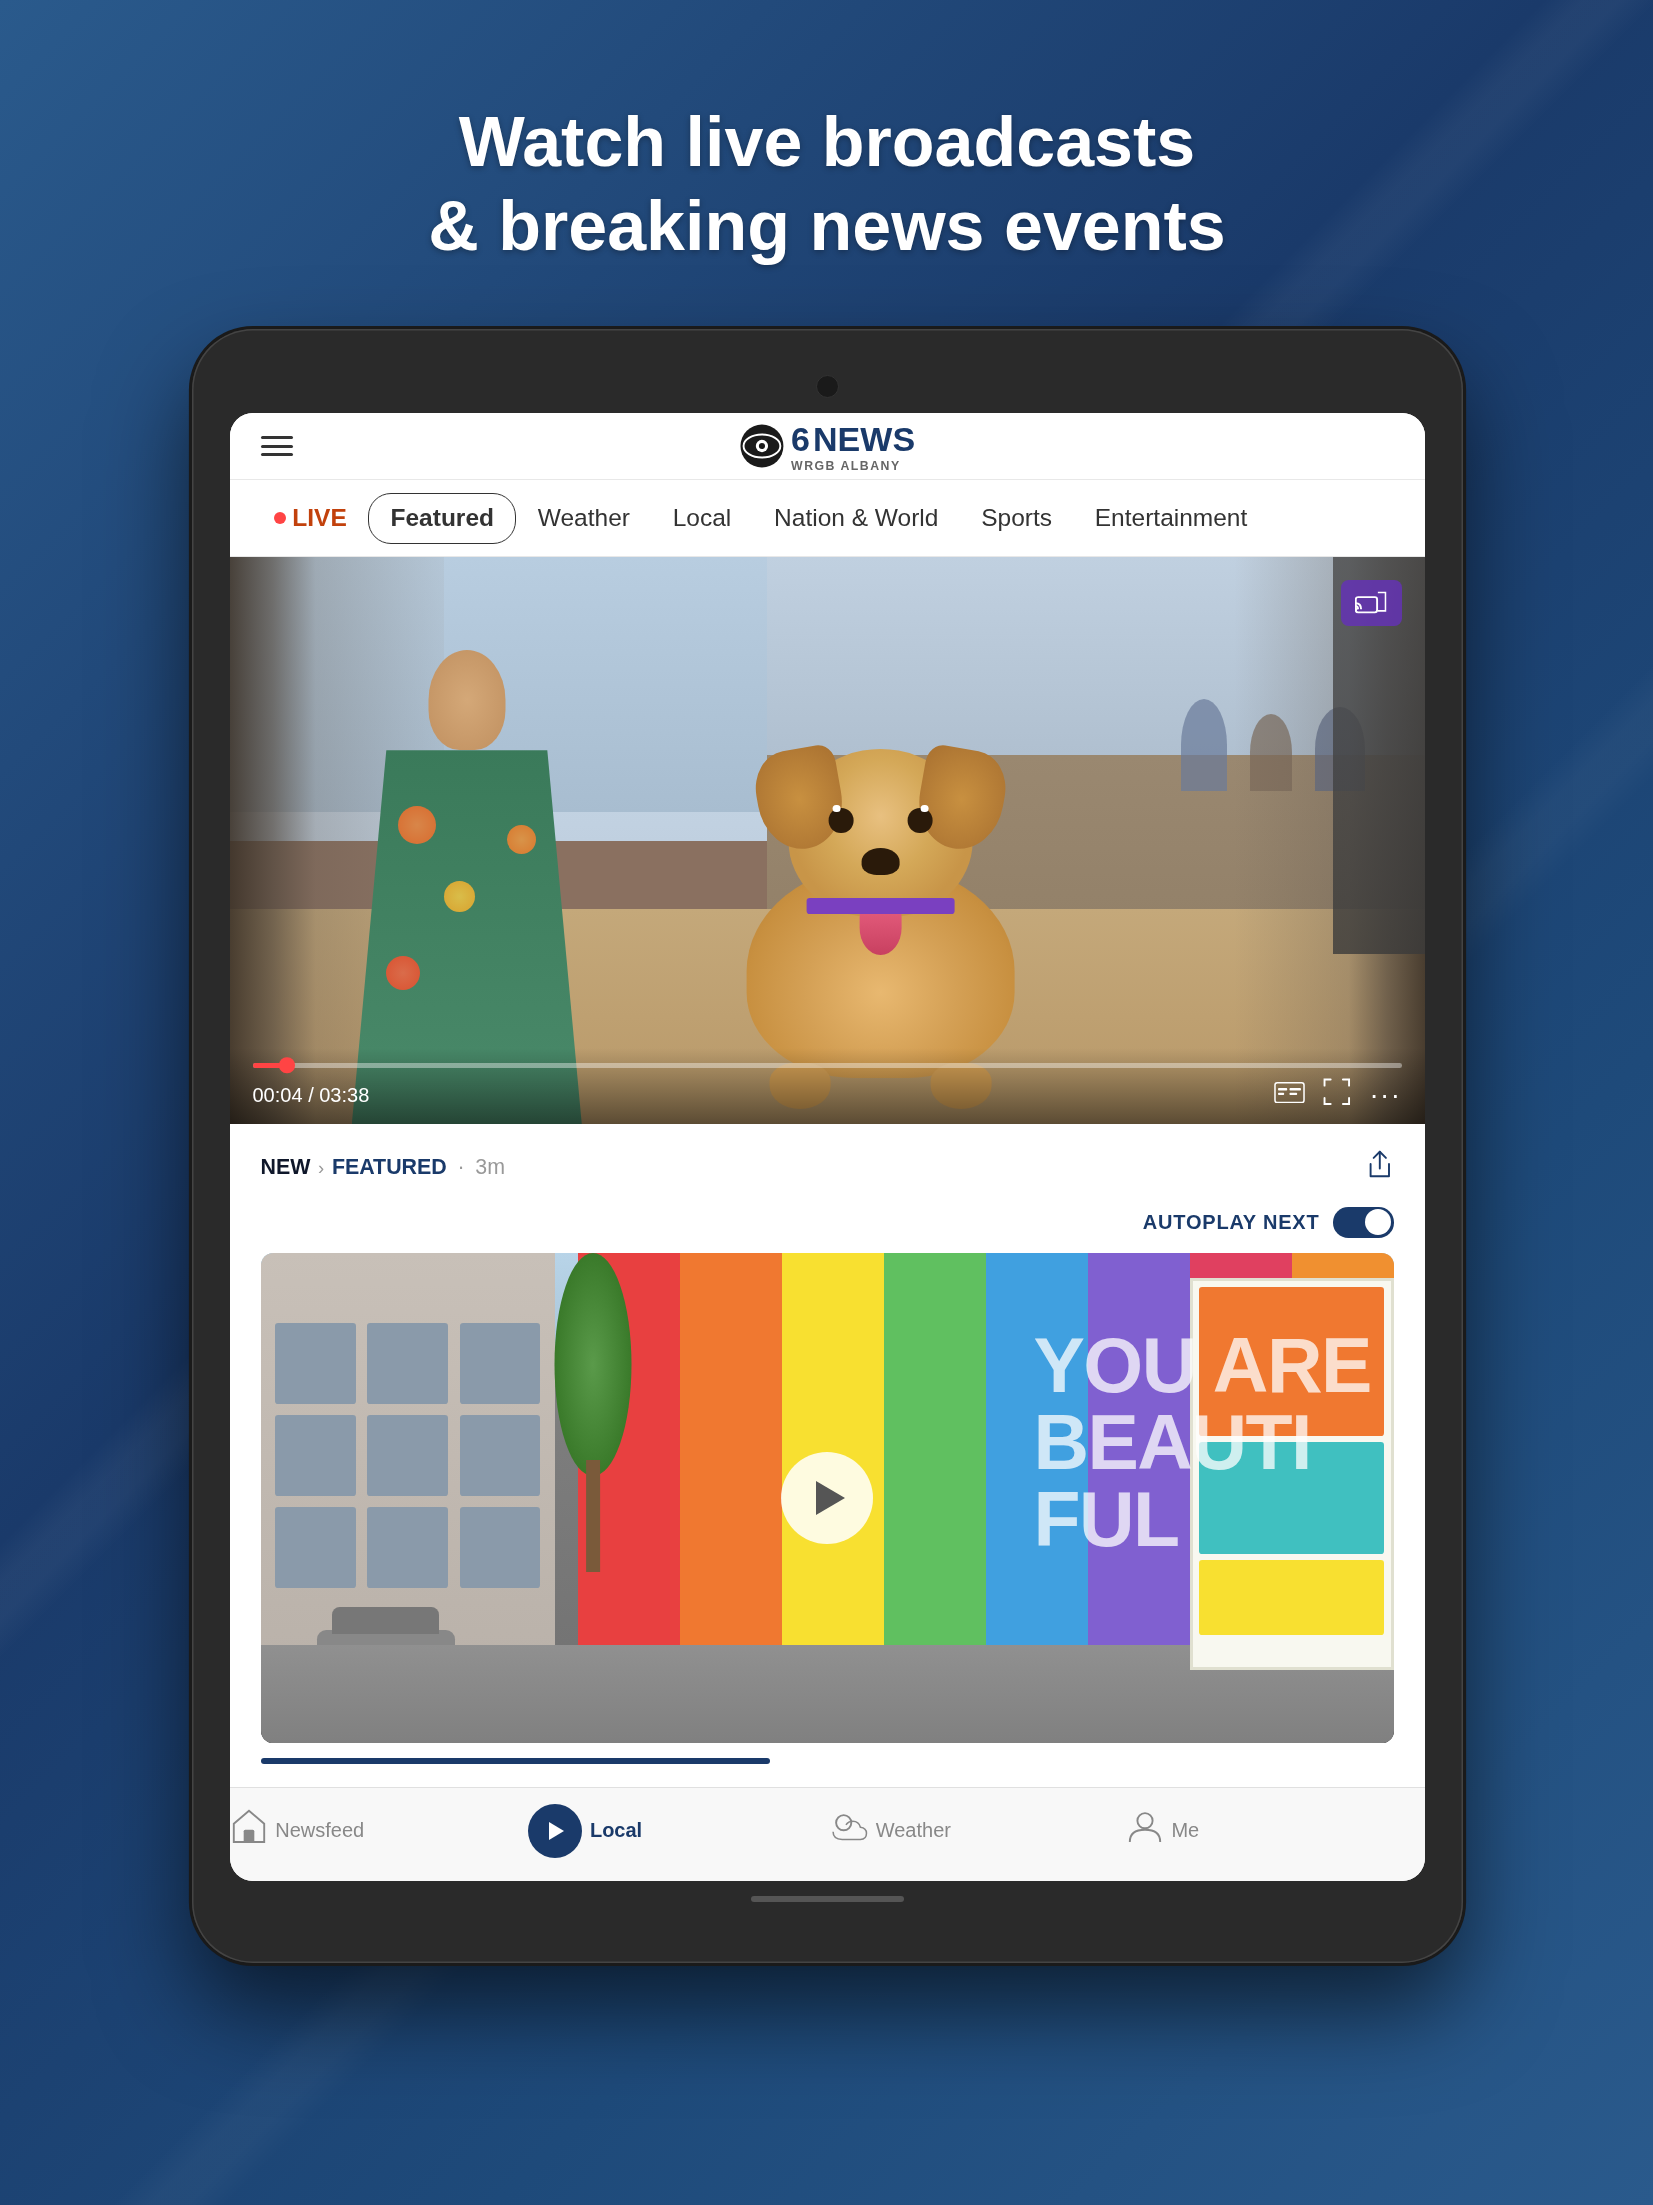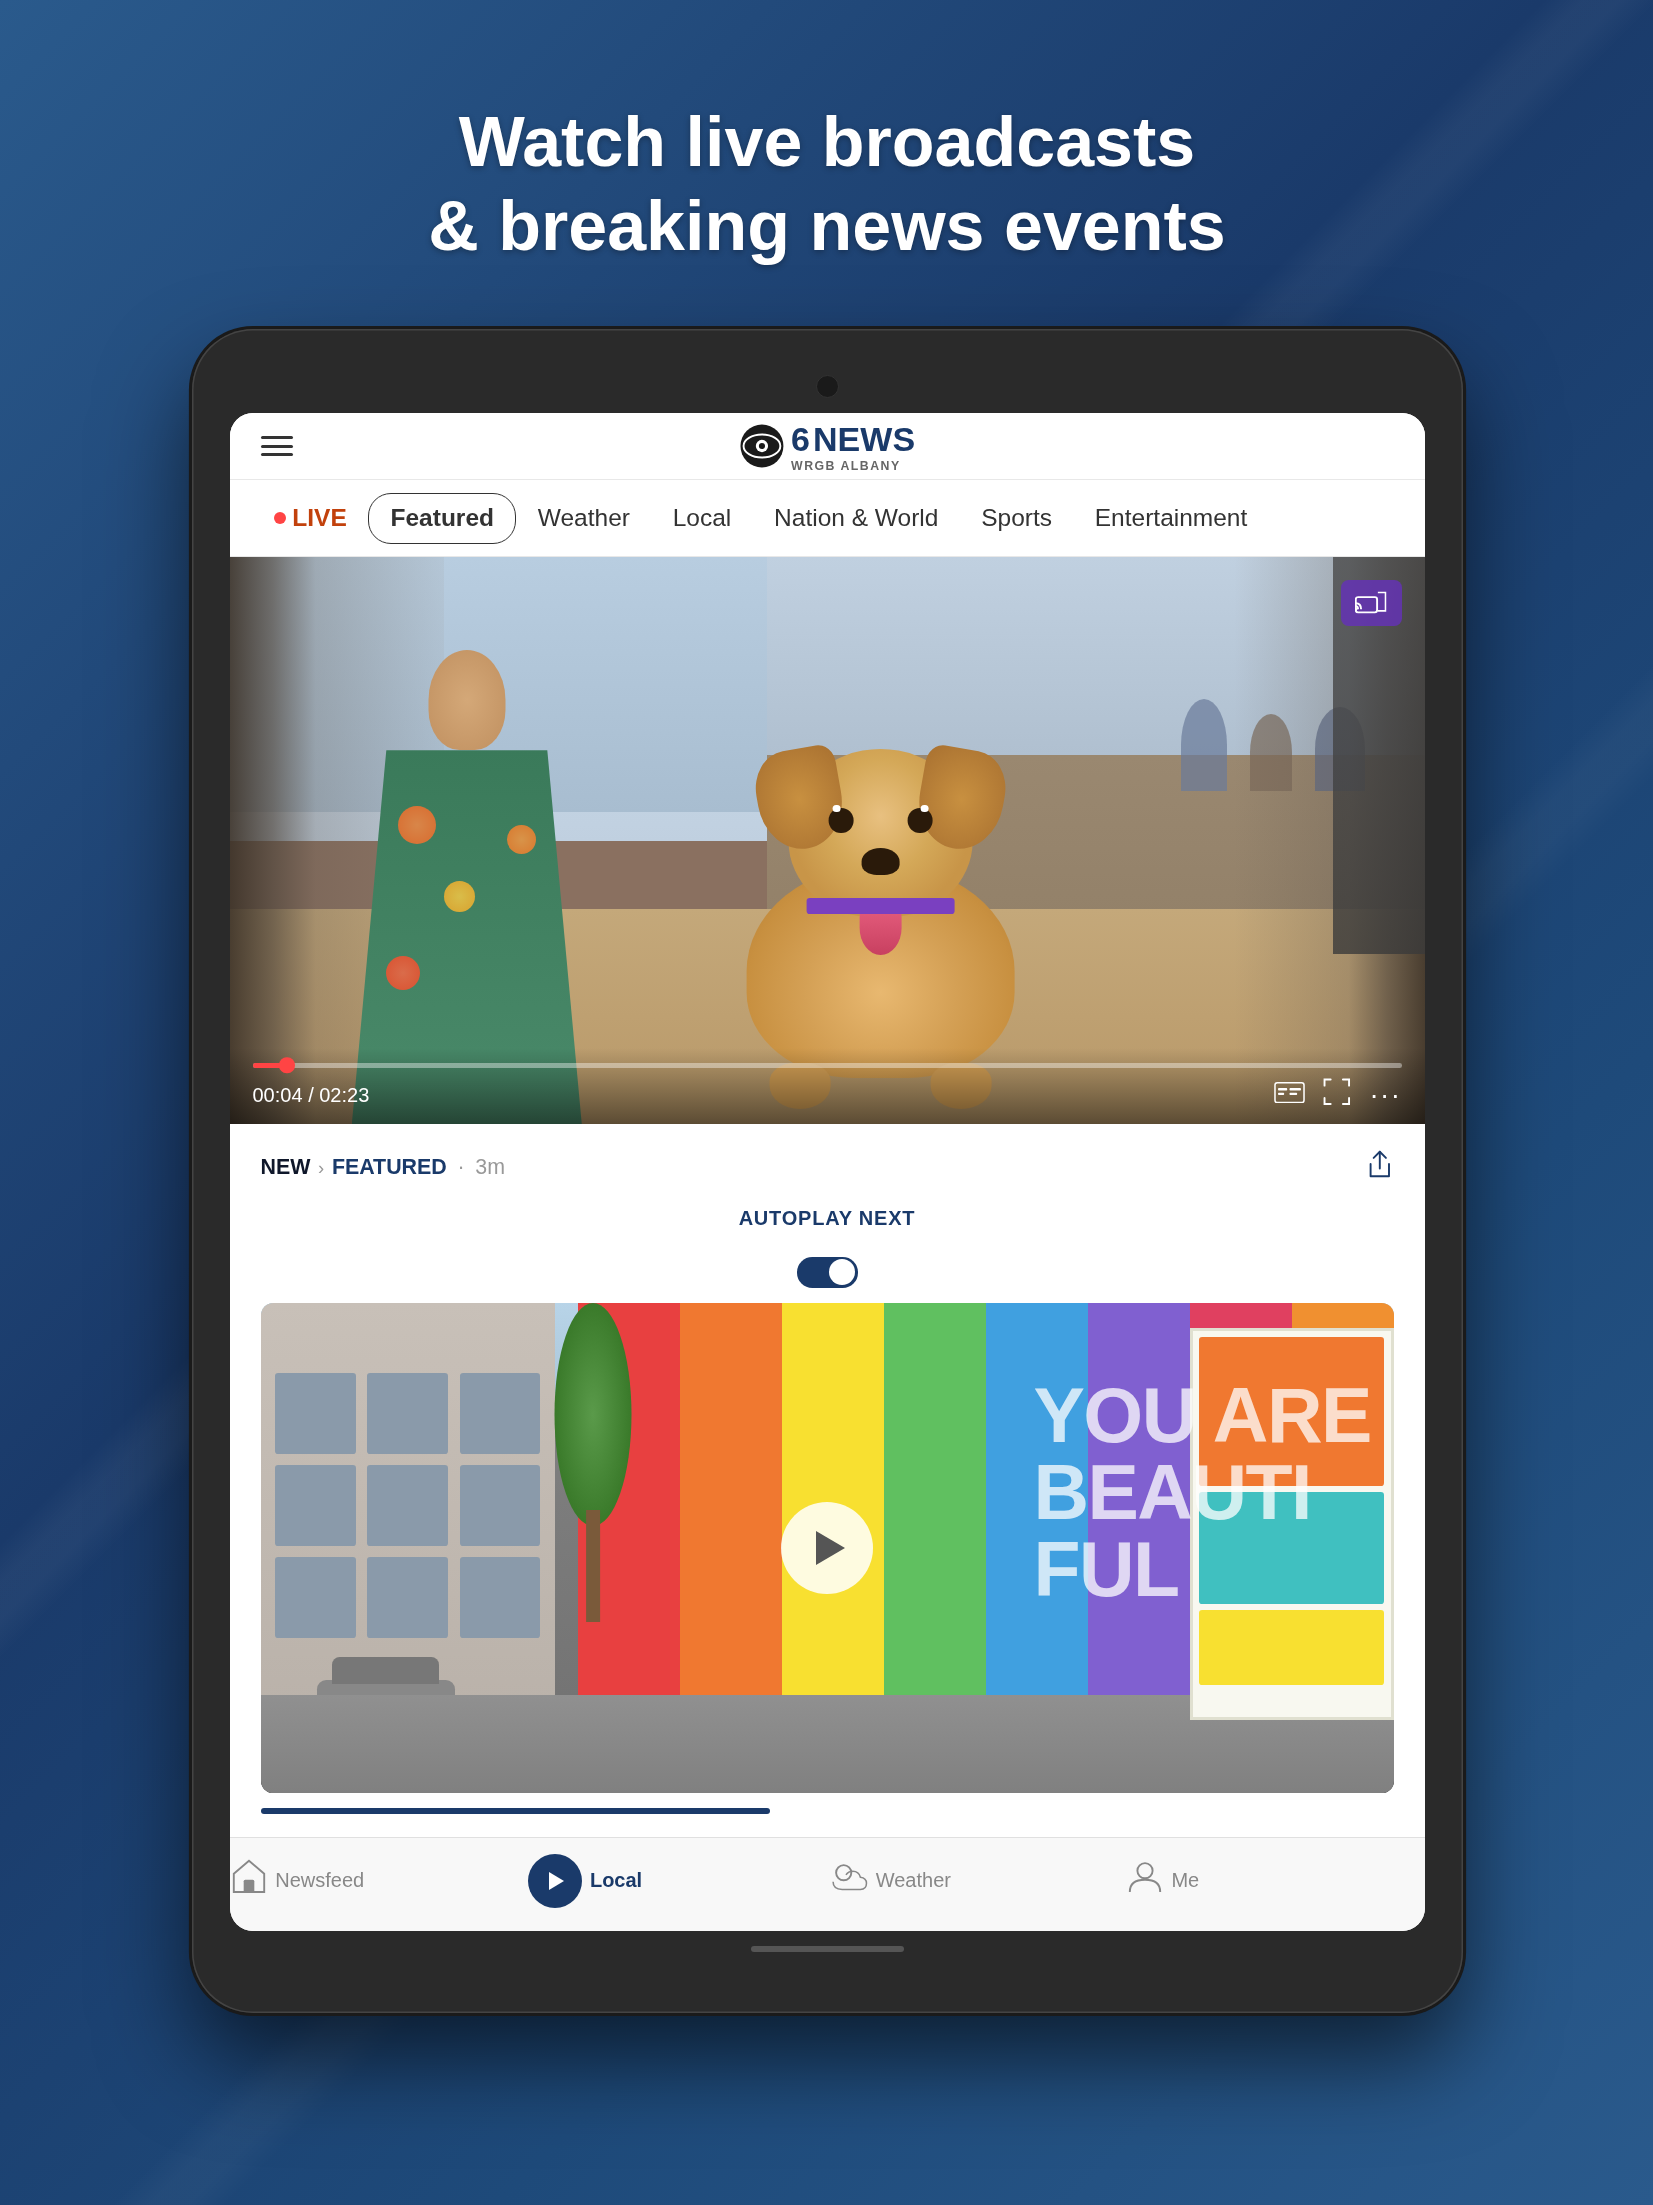--- a/index.html
+++ b/index.html
@@ -391,23 +391,22 @@
       color: #1a3a6a;
       font-size: 27.6px;
       cursor: pointer;
     }
 
     
     .autoplay-row {
       display: flex;
       align-items: center;
       justify-content: flex-end;
-      gap: 27px;
+      gap: 13px;
       margin-bottom: 15.3px;
-      flex-direction: column;
     }
 
     .autoplay-label {
       color: #1a3a6a;
       font-size: 20px;
       font-weight: 600;
       letter-spacing: 0.8px;
     }
 
     .toggle-switch {
@@ -743,21 +742,21 @@
       <div class="video-controls">
         <div class="progress-bar">
           <div class="progress-fill">
             <div class="progress-dot"></div>
           </div>
         </div>
         <div class="controls-row">
           <div class="time-display">
             <span>00:04</span>
             <span> / </span>
-            <span>02:23</span>
+            <span>03:38</span>
           </div>
           <div class="controls-right">
             <div class="ctrl-btn">
               <svg width="31" height="21.4" viewBox="0 0 40 28" fill="none">
                 <rect x="1" y="1" width="38" height="26" rx="3" stroke="white" stroke-width="2" fill="none"></rect>
                 <rect x="5" y="8" width="12" height="3" rx="1" fill="white"></rect>
                 <rect x="5" y="14" width="8" height="3" rx="1" fill="white"></rect>
                 <rect x="20" y="8" width="15" height="3" rx="1" fill="white"></rect>
                 <rect x="20" y="14" width="10" height="3" rx="1" fill="white"></rect>
               </svg>

